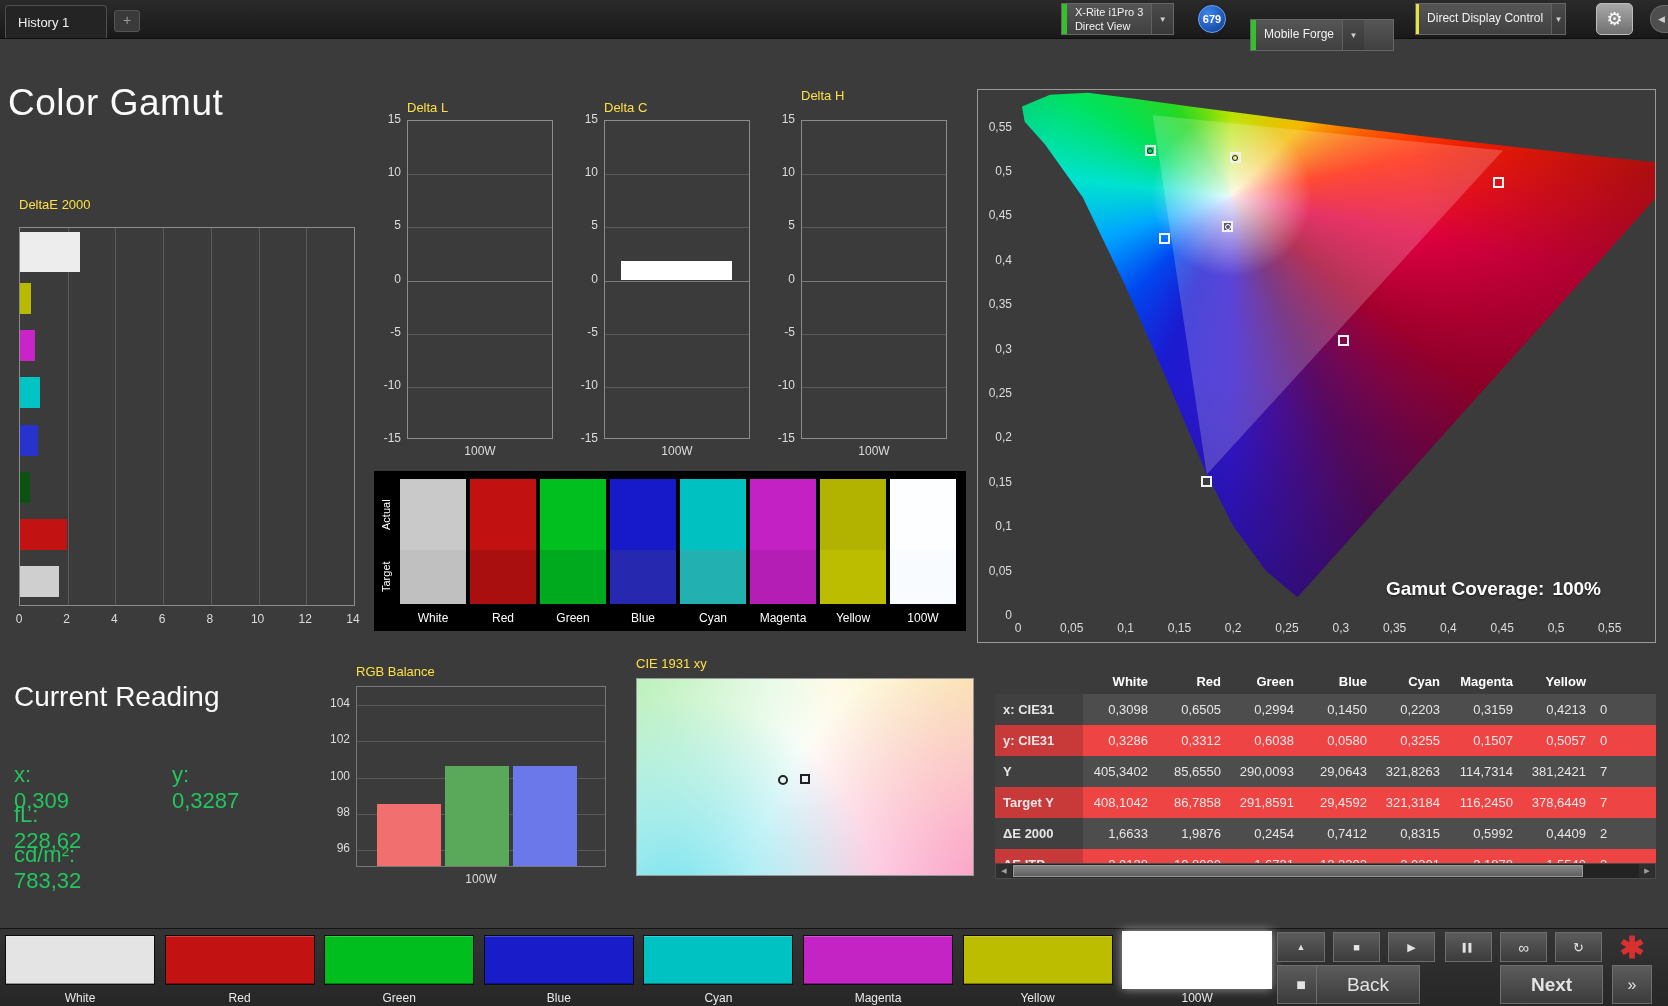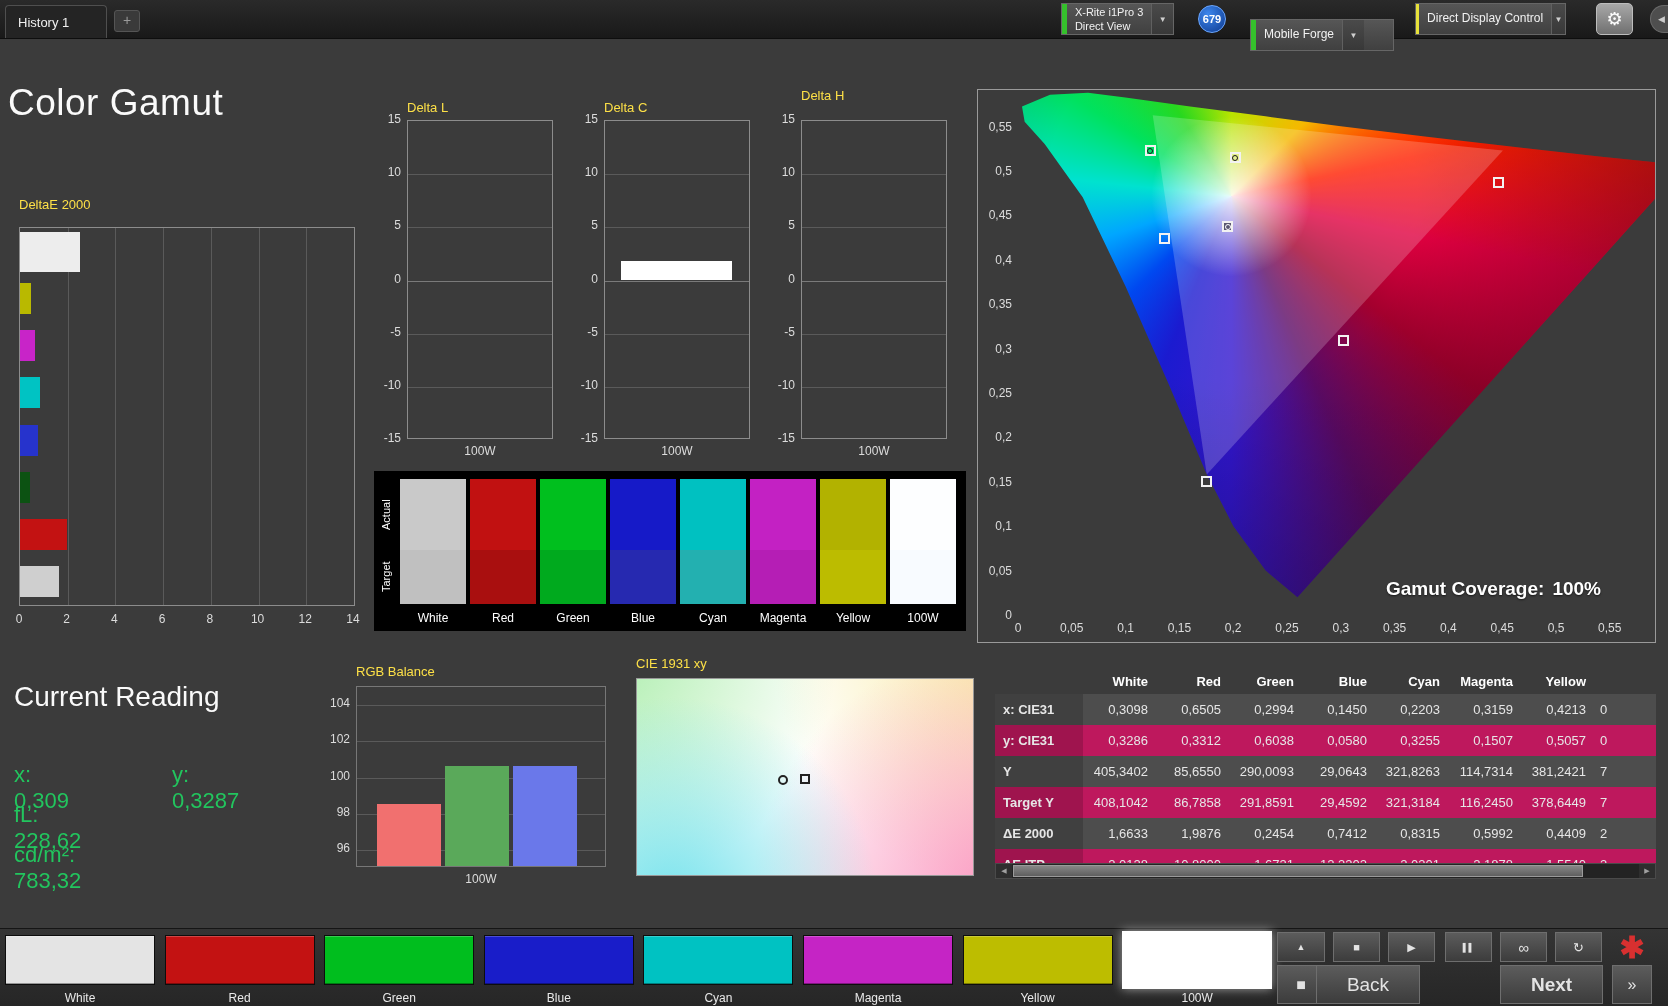--- a/index.html
+++ b/index.html
@@ -110,21 +110,21 @@
   
   #meas-table { position:absolute; left:995px; top:668px; width:661px; height:211px; overflow:hidden; font-size:13px; }
   .trow { display:flex; height:31px; align-items:center; }
   .trow.head { height:26px; font-weight:bold; color:#fff; }
   .tcell { width:73px; flex:none; text-align:right; padding-right:8px; box-sizing:border-box;
            white-space:nowrap; overflow:hidden; }
   .tcell.lbl { width:88px; text-align:left; padding-left:8px; font-weight:bold; height:100%;
                display:flex; align-items:center; background:rgba(0,0,0,.16); }
   .tcell.corner { background:transparent; }
   .tcell.clip { text-align:left; padding-left:6px; }
-  .trow.r0 { background:#4d4d4d; } .trow.r1 { background:#be185d; }
+  .trow.r0 { background:#4d4d4d; } .trow.r1 { background:#ef4444; }
   #hscroll { position:absolute; left:995px; top:863px; width:661px; height:16px; box-sizing:border-box;
              background:#232323; border:1px solid #4a4a4a; display:flex; align-items:stretch; }
   .scroll-btn { width:16px; flex:none; display:flex; align-items:center; justify-content:center;
                 font-size:7px; color:#a0a0a0; background:#2e2e2e; }
   #scroll-thumb { flex:none; width:570px; margin:1px 0 1px 1px;
                   background:linear-gradient(#868686,#5f5f5f); border:1px solid #9a9a9a; box-sizing:border-box; }
   .scroll-space { flex:1; }
 
   
   #bottombar { position:absolute; left:0; top:928px; width:1668px; height:78px;

